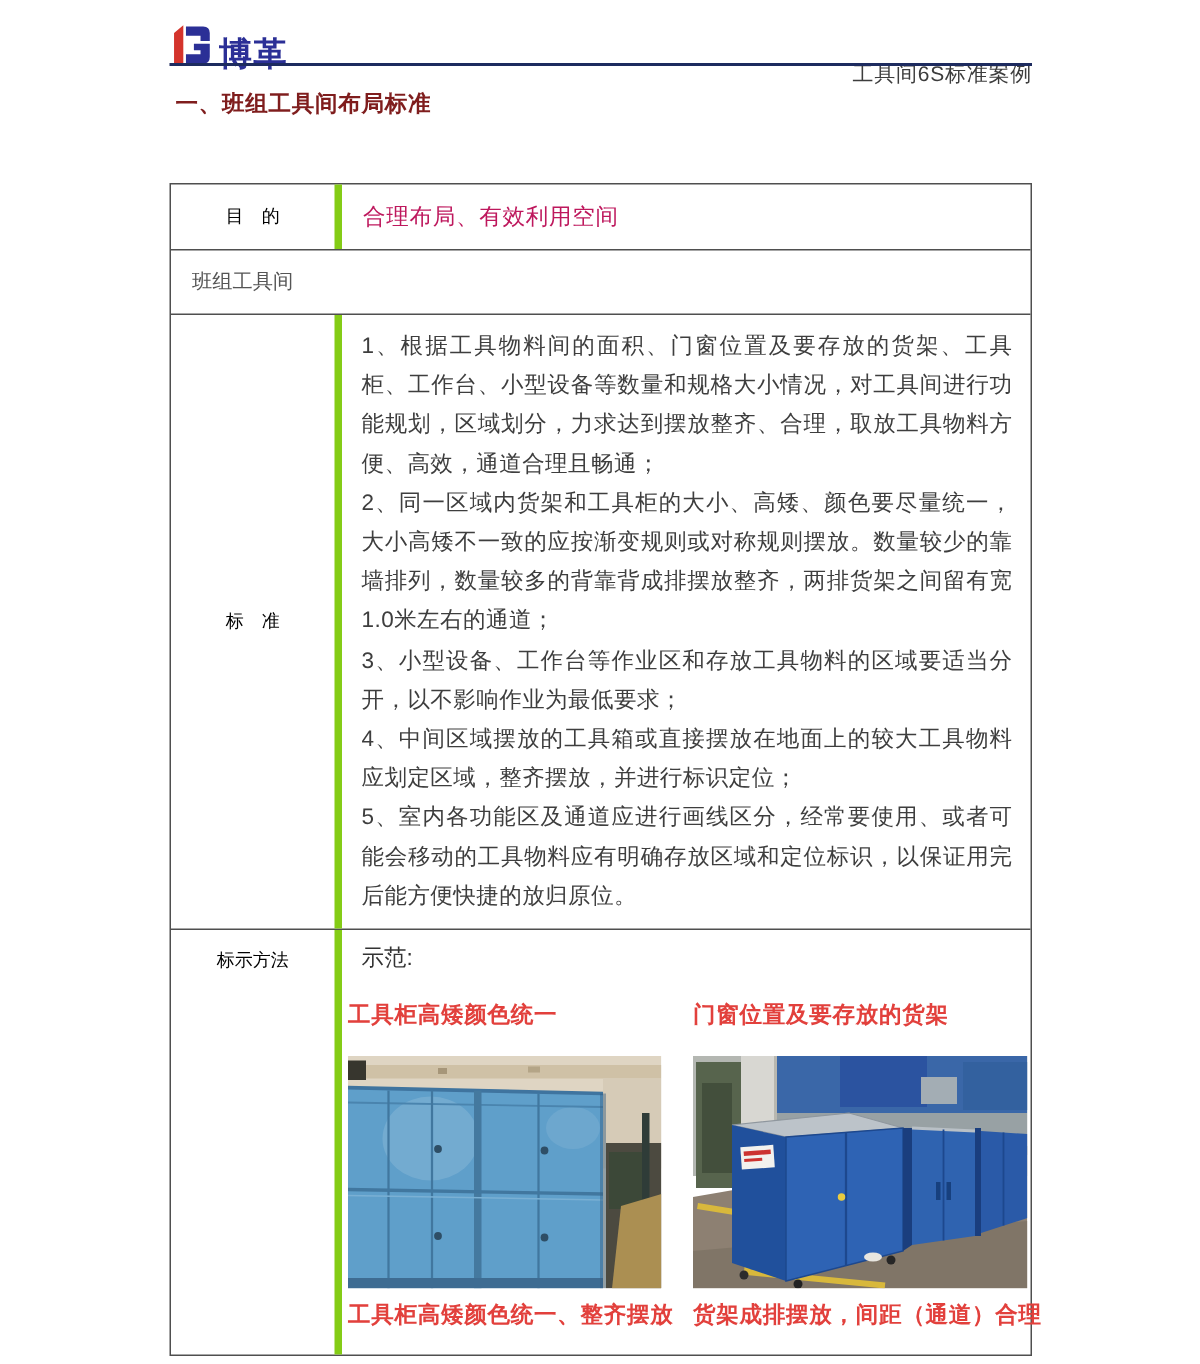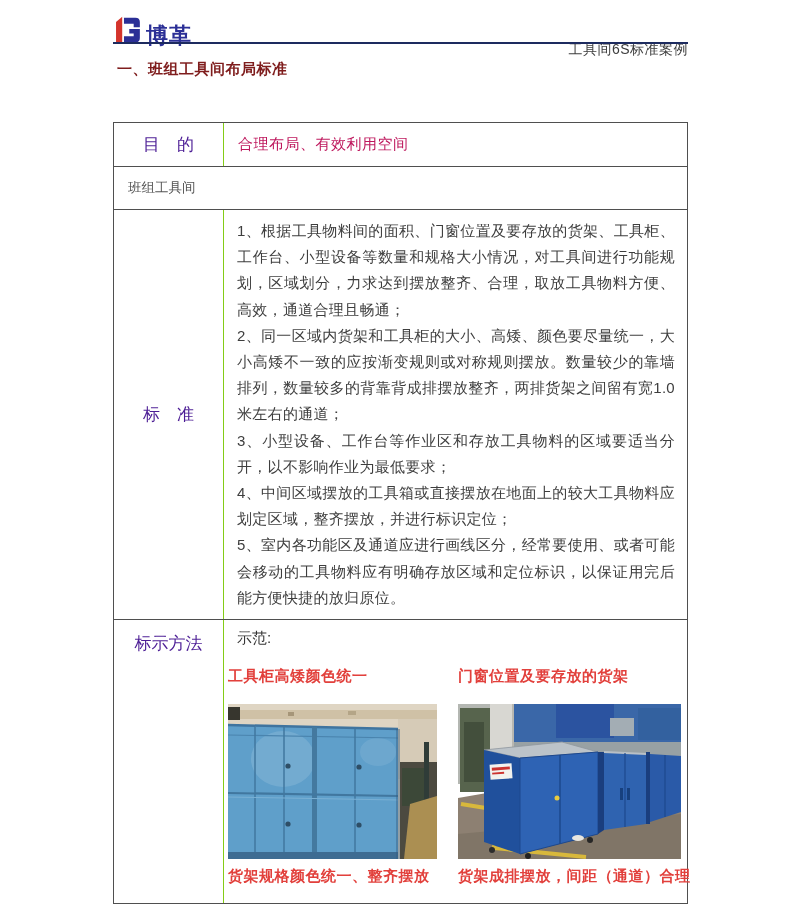--- a/index.html
+++ b/index.html
@@ -12,23 +12,23 @@
   .logo{position:absolute;left:114px;top:9px;display:flex;align-items:center;}
   .logo-mark{width:27px;height:30px;margin-right:5px;}
   .logo-text{font-size:22px;font-weight:bold;color:#2b2f96;letter-spacing:1px;margin-top:12px;}
   .doc-title{position:absolute;top:21px;right:112px;font-size:14px;color:#3d3d3d;letter-spacing:0.5px;margin-top:20px;}
   .header-rule{position:absolute;left:113px;top:42px;width:575px;height:2px;background:#1d2b5f;}
   .section-title{position:absolute;left:117px;top:60px;font-size:15px;font-weight:bold;color:#7f1d1d;letter-spacing:0.5px;}
   
   .doc-table{position:absolute;left:113px;top:122px;width:573px;border:1px solid #4f4f4f;background:#fff;}
   .t-row{display:flex;border-top:1px solid #4f4f4f;}
   .t-row:first-child{border-top:none;}
-  .t-label{width:109px;flex:0 0 109px;border-right:1px solid #84cc16;
+  .t-label{width:109px;flex:0 0 109px;border-right:5px solid #84cc16;
     display:flex;align-items:center;justify-content:center;
-    font-size:17px;color:#4c1d95;}
+    font-size:12px;color:#000000;}
   .t-content{flex:1;min-width:0;}
   .r-purpose{height:43px;}
   .r-target{height:42px;}
   .r-standard{height:409px;}
   .r-method{height:283px;}
   .c-purpose{display:flex;align-items:center;padding-left:14px;font-size:15px;color:#be185d;letter-spacing:0.5px;}
   .c-target{display:flex;align-items:center;padding-left:14px;
     font-family:"Liberation Serif","DejaVu Serif",serif;font-size:13.5px;color:#555;}
   .c-standard{padding:8px 12px 0 13px;font-size:15px;line-height:26.2px;color:#3e3e3e;
     text-align:justify;letter-spacing:0.3px;overflow:hidden;}
@@ -177,21 +177,21 @@
           <rect x="169" y="84" width="3" height="12" fill="#17407e"></rect>
 
           <rect x="188" y="48" width="4" height="72" fill="#1a3e7e"></rect>
           <polygon points="192,50 223,52 223,108 192,118" fill="#2a5aa8"></polygon>
           <line x1="207" y1="51" x2="207" y2="113" stroke="#1d488e" stroke-width="1.2"></line>
           <ellipse cx="120" cy="134" rx="6" ry="3" fill="#e8e6e0"></ellipse>
         </svg>
       </div>
 
       <div class="fig-caption cap-bottom cap-left">
-        <span>货架规格颜色统一、整齐摆放</span>
+        <span>工具柜高矮颜色统一、整齐摆放</span>
       </div>
       <div class="fig-caption cap-bottom cap-right">
         <span>货架成排摆放，间距（通道）合理</span>
       </div>
     </div>
   </div>
 
 </div>
 
 </body></html>

